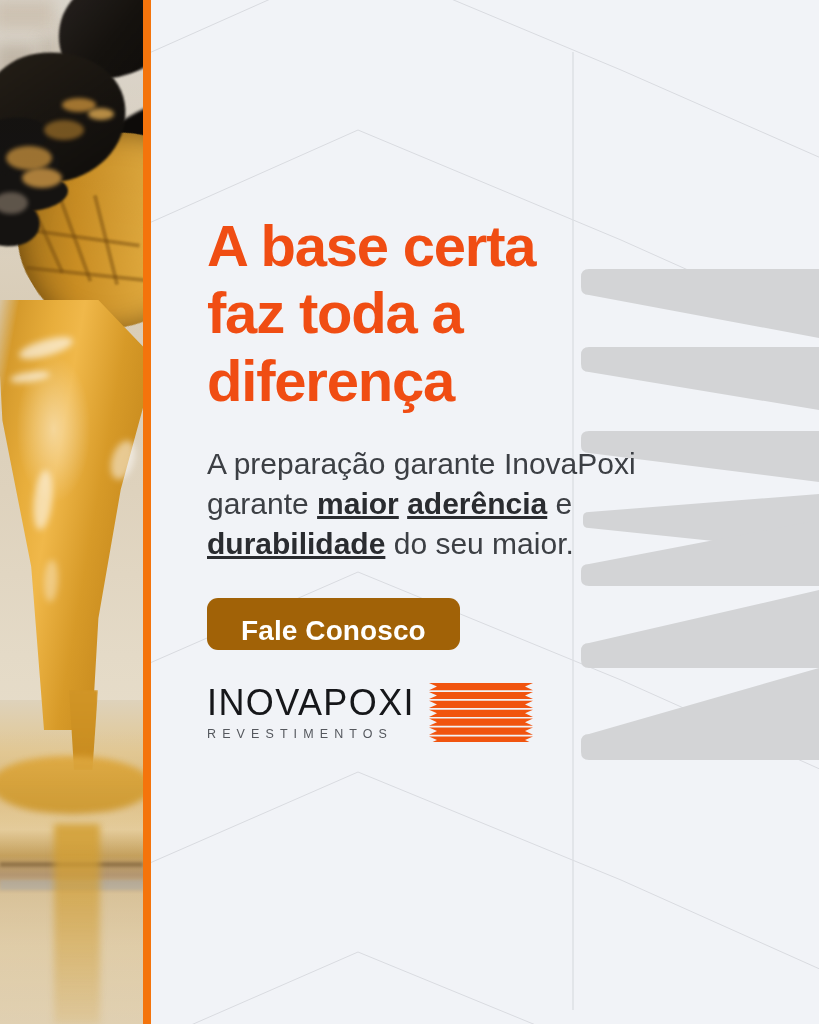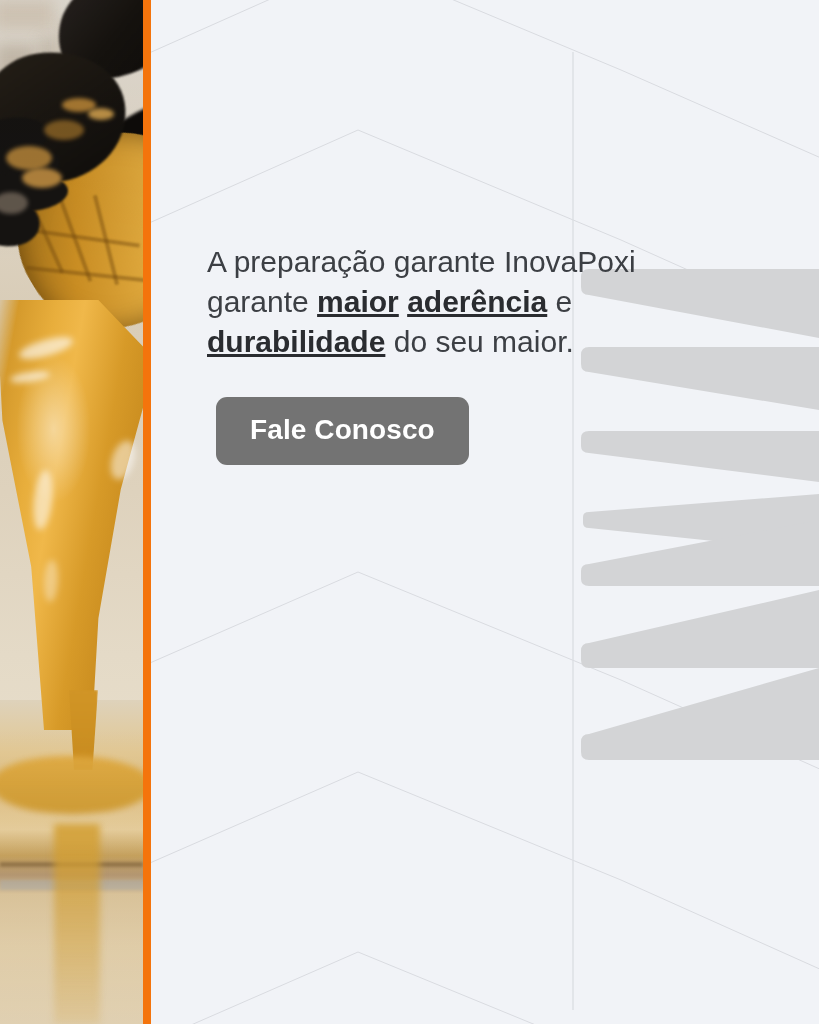--- a/index.html
+++ b/index.html
@@ -263,31 +263,30 @@
     font-size: 30px;
     line-height: 1.34;
     font-weight: 400;
     max-width: 470px;
   }
   .subcopy b { font-weight: 700; color: #2a2c30; text-decoration: underline; }
 
   .cta {
     display: inline-block;
     margin-top: 34px;
-    padding: 17px 34px 19px 34px;
-    background: #737373;
+    padding: 17px 34px 3px 34px;
+    background: #a16207;
     color: #ffffff;
     font-size: 28px;
     font-weight: 700;
     border: none;
     border-radius: 11px;
     cursor: pointer;
     letter-spacing: .1px;
     font-family: "Liberation Sans", sans-serif;
-    margin-left: 9px;
   }
 
   
   .logo {
     display: flex;
     align-items: center;
     margin-top: 32px;
     gap: 14px;
   }
   .logo-words { display: block; }
@@ -385,20 +384,41 @@
         <path d="M 70 431 q -8 0 -8 7 l 0 8 q 0 7 8 7 L 300 482 L 300 431 Z"></path>
         <path d="M 70 512 q -6 0 -6 5 l 0 6 q 0 5 6 5 L 300 552 L 300 494 Z"></path>
         <path d="M 70 586 q -8 0 -8 -7 l 0 -8 q 0 -7 8 -7 L 300 520 L 300 586 Z" transform="translate(0,0)"></path>
         <path d="M 70 668 q -8 0 -8 -8 l 0 -9 q 0 -8 8 -8 L 300 590 L 300 668 Z"></path>
         <path d="M 70 760 q -8 0 -8 -8 l 0 -10 q 0 -8 8 -8 L 300 668 L 300 760 Z"></path>
       </g>
     </svg>
 
     <div class="content">
 
+      <h1 class="headline">A base certa
+faz toda a
+diferença</h1>
 
       <p class="subcopy"><span>A preparação garante</span> <span>InovaPoxi garante </span><b>maior</b> <b>aderência</b><span> e </span><b>durabilidade</b> <span>do seu maior.</span></p>
 
       <button class="cta">Fale Conosco</button>
 
+      <div class="logo">
+        <span class="logo-words">
+          <span class="logo-name">INOVAPOXI</span>
+          <span class="logo-sub">REVESTIMENTOS</span>
+        </span>
+
+        <svg class="logo-mark" width="104" height="60" viewBox="0 0 104 60">
+          <g fill="#f1540f">
+            <path d="M0 1 L104 1 L96 4.6 L104 8.2 L0 8.2 L8 4.6 Z"></path>
+            <path d="M0 9.9 L104 9.9 L96 13.5 L104 17.1 L0 17.1 L8 13.5 Z"></path>
+            <path d="M0 18.8 L104 18.8 L96 22.4 L104 26 L0 26 L8 22.4 Z"></path>
+            <path d="M0 27.7 L104 27.7 L96 31.3 L104 34.9 L0 34.9 L8 31.3 Z"></path>
+            <path d="M0 36.6 L104 36.6 L96 40.2 L104 43.8 L0 43.8 L8 40.2 Z"></path>
+            <path d="M0 45.5 L104 45.5 L96 49.1 L104 52.7 L0 52.7 L8 49.1 Z"></path>
+            <path d="M0 54.4 L104 54.4 L96 58 L104 61.6 L0 61.6 L8 58 Z"></path>
+          </g>
+        </svg>
+      </div>
     </div>
   </div>
 </div>
 
 </body></html>

